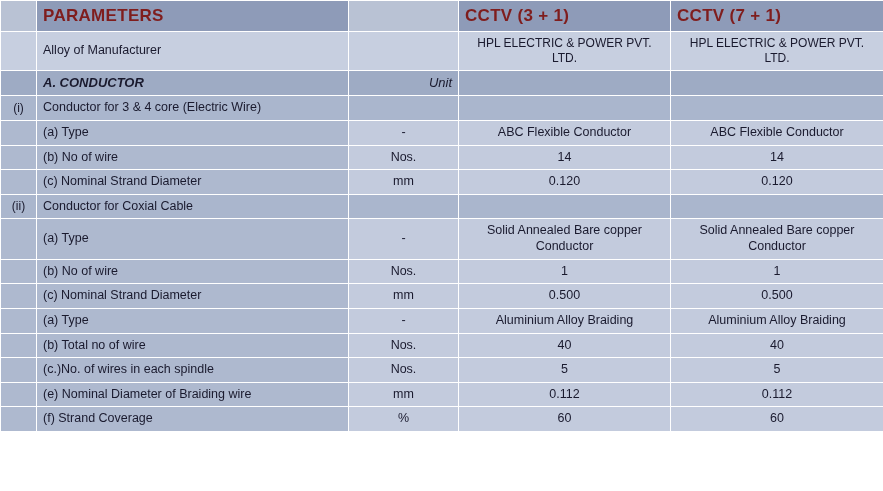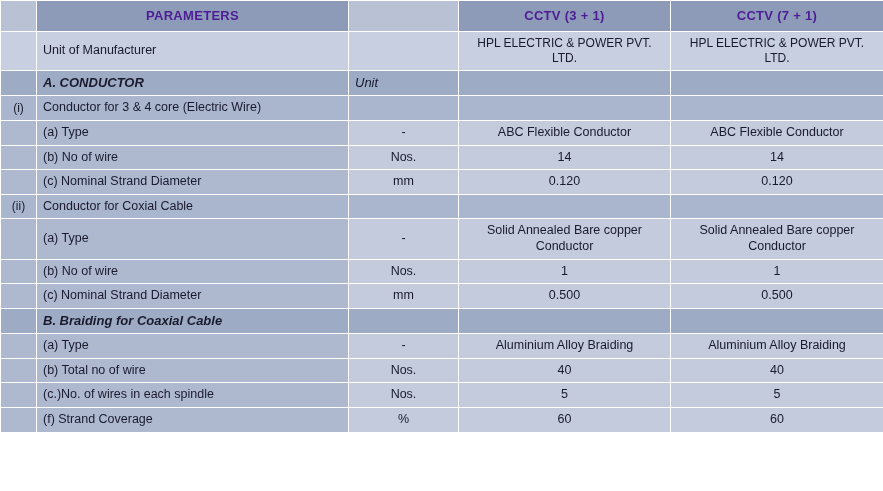--- a/index.html
+++ b/index.html
@@ -29,45 +29,45 @@
   #spec-table td, #spec-table th {
     border: 1px solid #ffffff;
     padding: 4px 6px;
     vertical-align: middle;
     line-height: 1.25;
   }
 
   
   .hdr th {
     background: #8e9bb8;
-    color: #4c1d95;
+    color: #7f1d1d;
     font-weight: bold;
-    text-align: center;
-    font-size: 13px;
+    text-align: left;
+    font-size: 17px;
     letter-spacing: 0.3px;
     height: 22px;
     padding: 3px 4px;
   }
   .hdr th.blank { background: #b9c2d4; }
 
   
   .shade-a { background: #aeb9cf; }   
   .shade-b { background: #c3cbdd; }   
   .shade-d { background: #a8b4cc; }
   .shade-e { background: #bcc4d8; }
 
   .sect td {
     background: #9eabc4;
     font-weight: bold;
     font-size: 13px;
     font-style: italic;
   }
   .sect td.unitcell {
     font-weight: normal;
-    text-align: left;
+    text-align: right;
   }
 
   .sub td {
     background: #aab6cd;
   }
 
   td.center { text-align: center; }
   td.idx { text-align: center; font-size: 12px; }
   td.param { text-align: left; }
   td.param.indent { padding-left: 16px; }
@@ -94,21 +94,21 @@
       <th class="blank"></th>
       <th>PARAMETERS</th>
       <th class="blank"></th>
       <th>CCTV (3 + 1)</th>
       <th>CCTV (7 + 1)</th>
     </tr>
   </thead>
   <tbody>
       <tr class="row-manu">
         <td class="idx shade-e"></td>
-        <td class="param center shade-e">Unit of Manufacturer</td>
+        <td class="param center shade-e">Alloy of Manufacturer</td>
         <td class="center nm shade-e"></td>
         <td class="center nm shade-e">HPL ELECTRIC &amp; POWER PVT. LTD.</td>
         <td class="center nm shade-e">HPL ELECTRIC &amp; POWER PVT. LTD.</td>
       </tr>
       <tr class="sect">
         <td class="idx"></td>
         <td class="param">A. CONDUCTOR</td>
         <td class="unitcell center nm">Unit</td>
         <td class="center nm"></td>
         <td class="center nm"></td>
@@ -162,27 +162,20 @@
         <td class="center nm shade-b">1</td>
         <td class="center nm shade-b">1</td>
       </tr>
       <tr>
         <td class="idx shade-a"></td>
         <td class="param indent shade-a">(c) Nominal Strand Diameter</td>
         <td class="center nm shade-b">mm</td>
         <td class="center nm shade-b">0.500</td>
         <td class="center nm shade-b">0.500</td>
       </tr>
-      <tr class="sect">
-        <td class="idx"></td>
-        <td class="param">B. Braiding for  Coaxial Cable</td>
-        <td class="unitcell center nm"></td>
-        <td class="center nm"></td>
-        <td class="center nm"></td>
-      </tr>
       <tr>
         <td class="idx shade-a"></td>
         <td class="param indent shade-a">(a) Type</td>
         <td class="center nm shade-b">-</td>
         <td class="center nm shade-b">Aluminium Alloy Braiding</td>
         <td class="center nm shade-b">Aluminium Alloy Braiding</td>
       </tr>
       <tr>
         <td class="idx shade-a"></td>
         <td class="param indent shade-a">(b) Total no of wire</td>
@@ -192,19 +185,26 @@
       </tr>
       <tr>
         <td class="idx shade-a"></td>
         <td class="param indent shade-a">(c.)No. of wires in each spindle</td>
         <td class="center nm shade-b">Nos.</td>
         <td class="center nm shade-b">5</td>
         <td class="center nm shade-b">5</td>
       </tr>
       <tr>
         <td class="idx shade-a"></td>
+        <td class="param indent shade-a">(e) Nominal Diameter of Braiding wire</td>
+        <td class="center nm shade-b">mm</td>
+        <td class="center nm shade-b">0.112</td>
+        <td class="center nm shade-b">0.112</td>
+      </tr>
+      <tr>
+        <td class="idx shade-a"></td>
         <td class="param indent shade-a">(f) Strand Coverage</td>
         <td class="center nm shade-b">%</td>
         <td class="center nm shade-b">60</td>
         <td class="center nm shade-b">60</td>
       </tr>
     </tbody>
 </table>
 
 </body></html>

